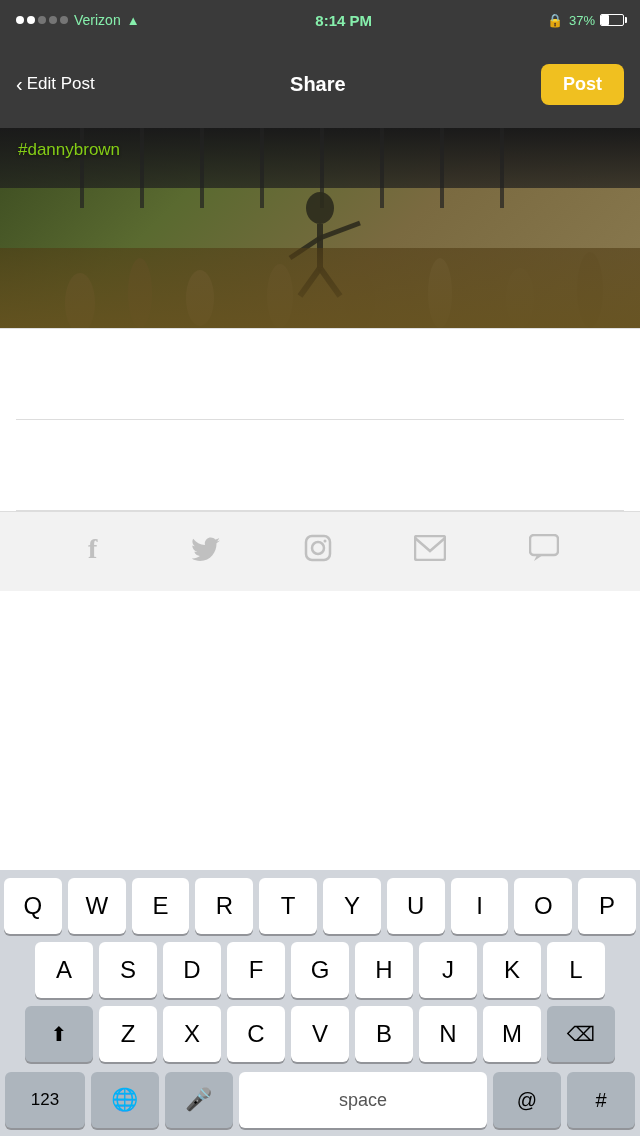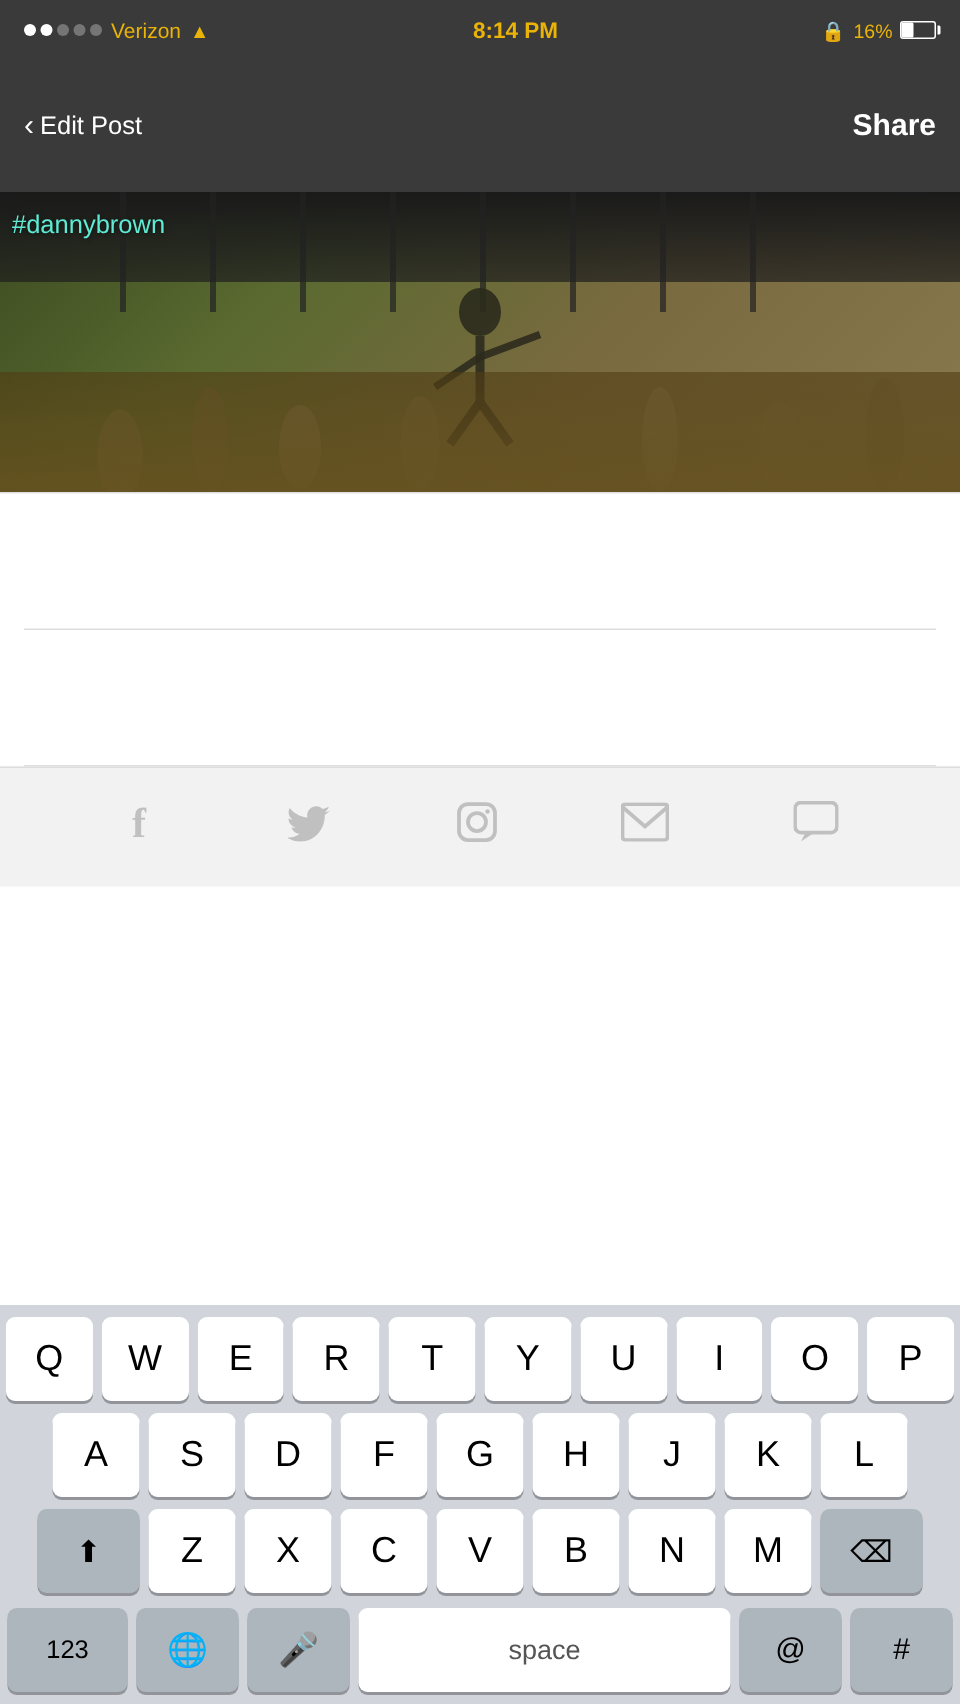--- a/index.html
+++ b/index.html
@@ -7,21 +7,21 @@
     body { width: 640px; height: 1136px; overflow: hidden; font-family: -apple-system, 'Helvetica Neue', sans-serif; background: #fff; }
 
     
     .status-bar {
       height: 40px;
       background: #3a3a3a;
       display: flex;
       align-items: center;
       justify-content: space-between;
       padding: 0 16px;
-      color: #eab308;
+      color: #86efac;
       font-size: 14px;
       font-weight: 500;
     }
     .status-left { display: flex; align-items: center; gap: 6px; }
     .signal-dots { display: flex; gap: 3px; }
     .dot { width: 8px; height: 8px; border-radius: 50%; }
     .dot.filled { background: white; }
     .dot.empty { background: rgba(255,255,255,0.3); }
     .wifi-icon { font-size: 13px; }
     .status-center { font-size: 15px; font-weight: 600; }
@@ -87,22 +87,22 @@
       position: absolute;
       bottom: 0;
       left: 0;
       right: 0;
       height: 80px;
       background: linear-gradient(180deg, rgba(80,60,20,0.6) 0%, rgba(100,80,30,0.9) 100%);
     }
     .hashtag-text {
       position: absolute;
       top: 12px;
-      left: 8px;
-      color: #5eead4;
+      left: 18px;
+      color: #84cc16;
       font-size: 17px;
       font-weight: 500;
       text-shadow: 0 1px 3px rgba(0,0,0,0.5);
     }
 
     
     .content-area {
       background: #fff;
       border-top: 1px solid #e0e0e0;
     }
@@ -220,35 +220,36 @@
       <div class="dot empty"></div>
       <div class="dot empty"></div>
       <div class="dot empty"></div>
     </div>
     <span>Verizon</span>
     <span class="wifi-icon">▲</span>
   </div>
   <div class="status-center">8:14 PM</div>
   <div class="status-right">
     <span>🔒</span>
-    <span>16%</span>
+    <span>37%</span>
     <div class="battery-icon">
       <div class="battery-body">
           <div class="battery-fill"></div>
         </div>
     </div>
   </div>
 </div>
 
 <div class="nav-bar">
   <div class="nav-back">
     <span class="nav-back-chevron">‹</span>
     <span>Edit Post</span>
   </div>
   <div class="nav-title">Share</div>
+  <button class="nav-post-btn">Post</button>
 </div>
 
 <div class="photo-area">
   <div class="photo-overlay"></div>
   <div class="stage-lights"></div>
 
   <svg style="position:absolute;top:0;left:0;width:100%;height:100%;opacity:0.7">
 
     <rect x="80" y="0" width="4" height="80" fill="#222"></rect>
     <rect x="140" y="0" width="4" height="80" fill="#222"></rect>

